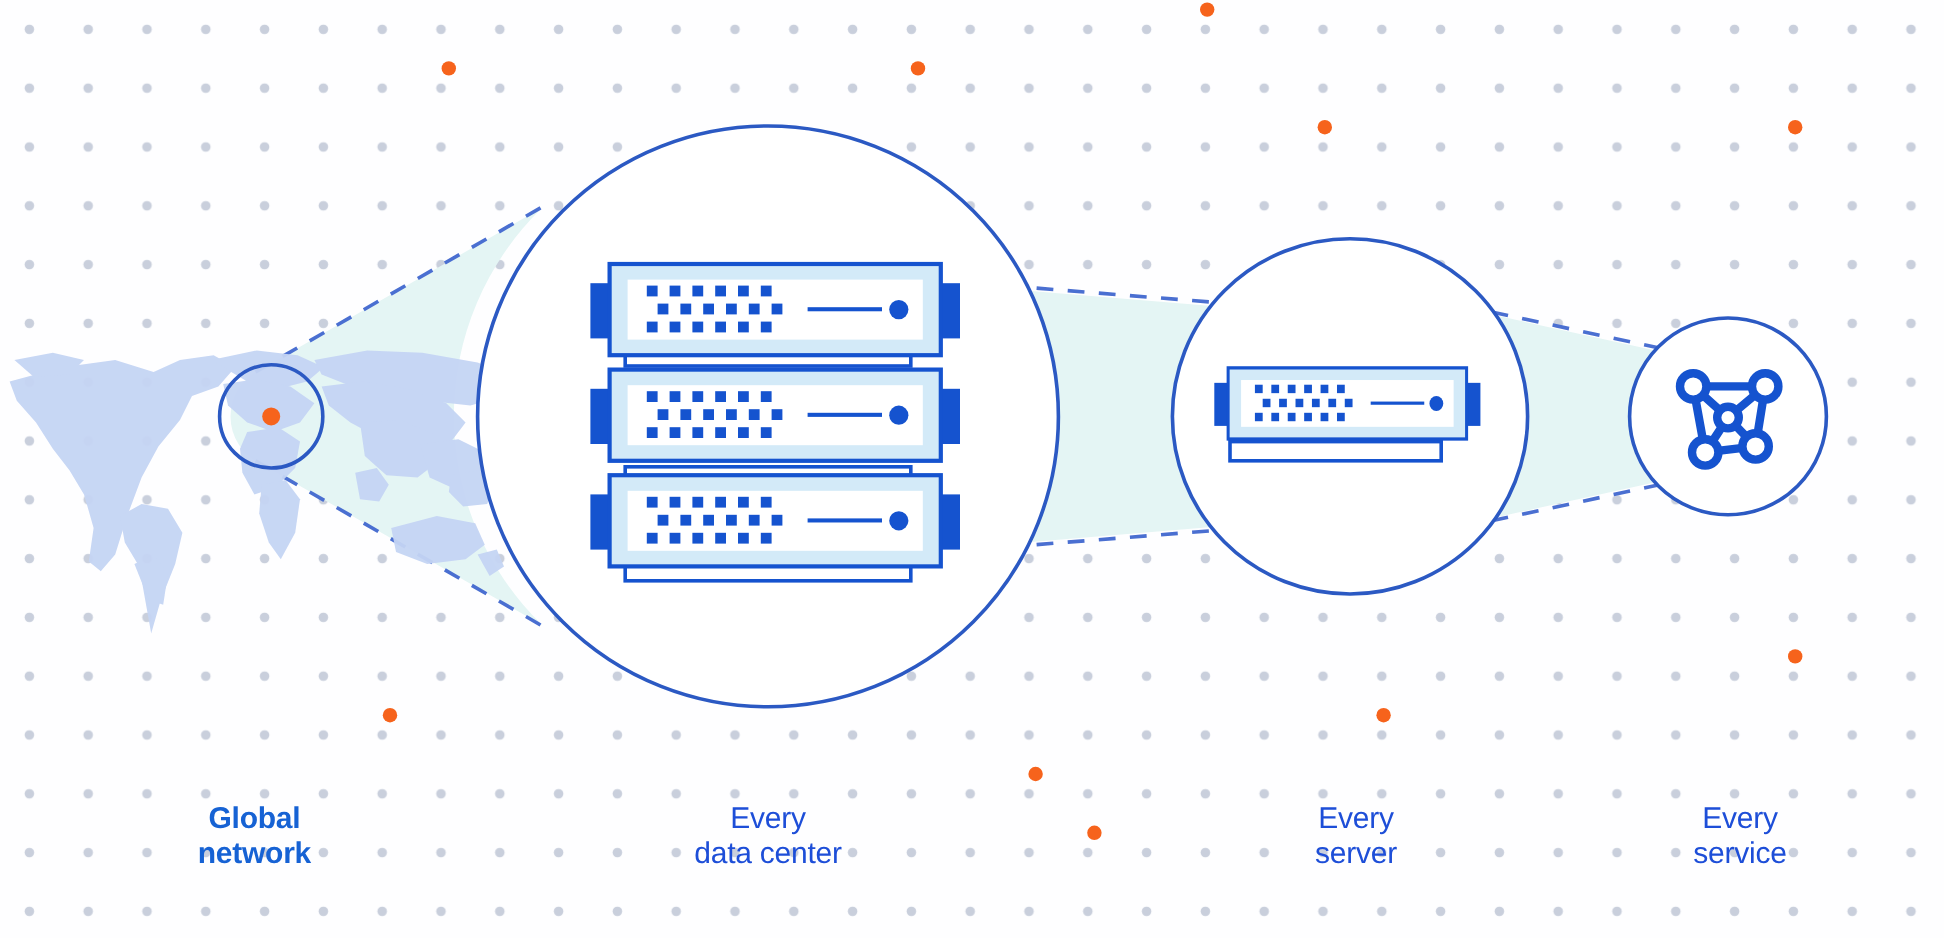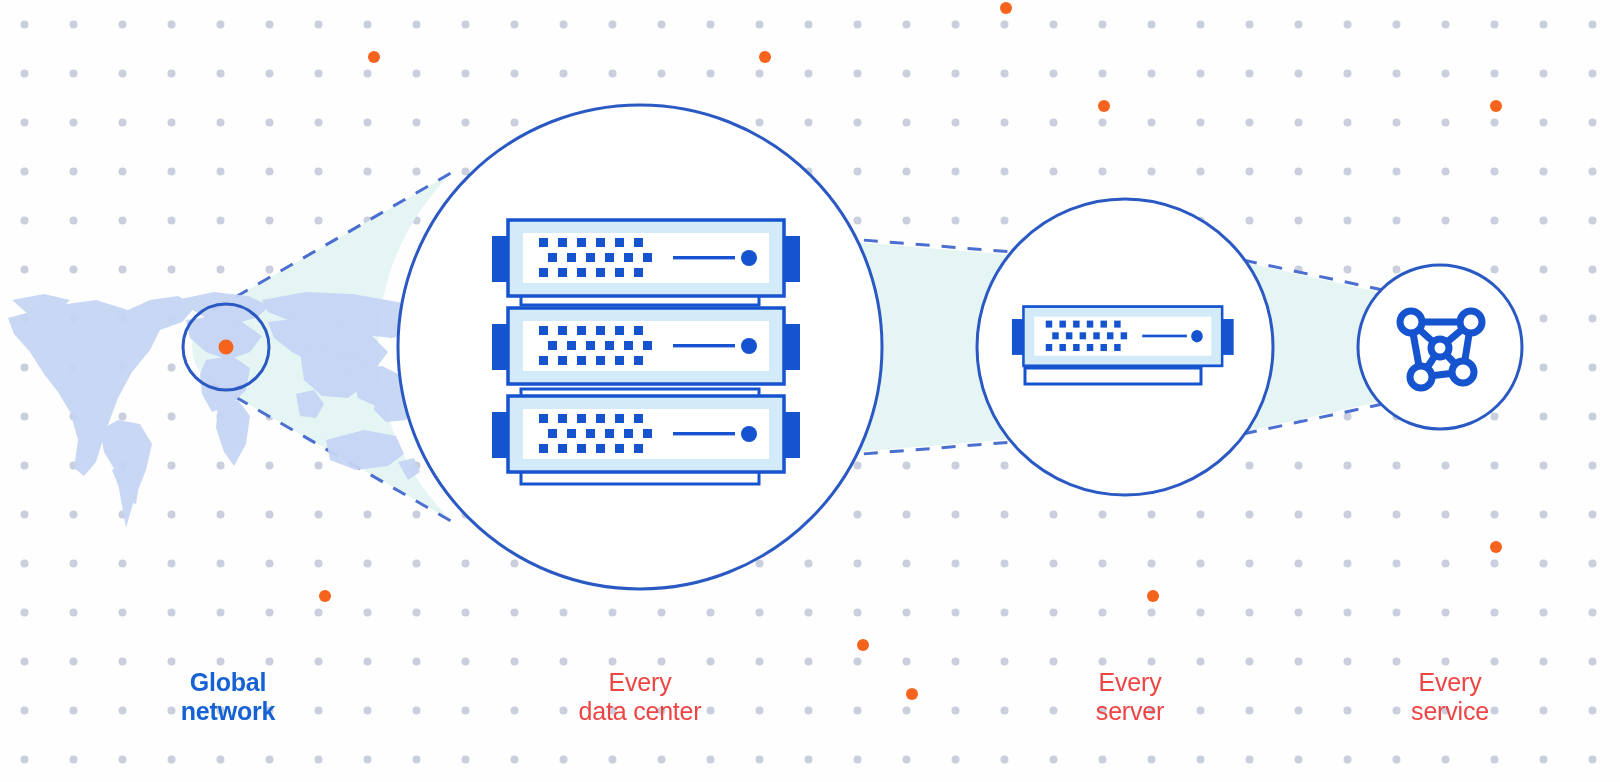--- a/index.html
+++ b/index.html
@@ -16,26 +16,26 @@
     background: #fefeff;
   }
   #scene { position: absolute; inset: 0; }
   .label {
     position: absolute;
     text-align: center;
     font-family: "Liberation Sans", sans-serif;
     font-size: 25px;
     line-height: 1.16;
     font-weight: 400;
-    color: #ef4444;
+    color: #1d4ed8;
     letter-spacing: -0.2px;
     white-space: pre-line;
   }
   .label.accent { color: #1662d4; font-weight: 700; }
-  #lbl-global   { left: 128px;  top: 668px; width: 200px; }
+  #lbl-global   { left: 112px;  top: 668px; width: 200px; }
   #lbl-dc       { left: 540px;  top: 668px; width: 200px; }
   #lbl-server   { left: 1030px; top: 668px; width: 200px; }
   #lbl-service  { left: 1350px; top: 668px; width: 200px; }
 </style>
 </head>
 <body>
 
 <div id="stage">
 
   <svg id="scene" viewBox="0 0 1620 782" width="1620" height="782" xmlns="http://www.w3.org/2000/svg">

